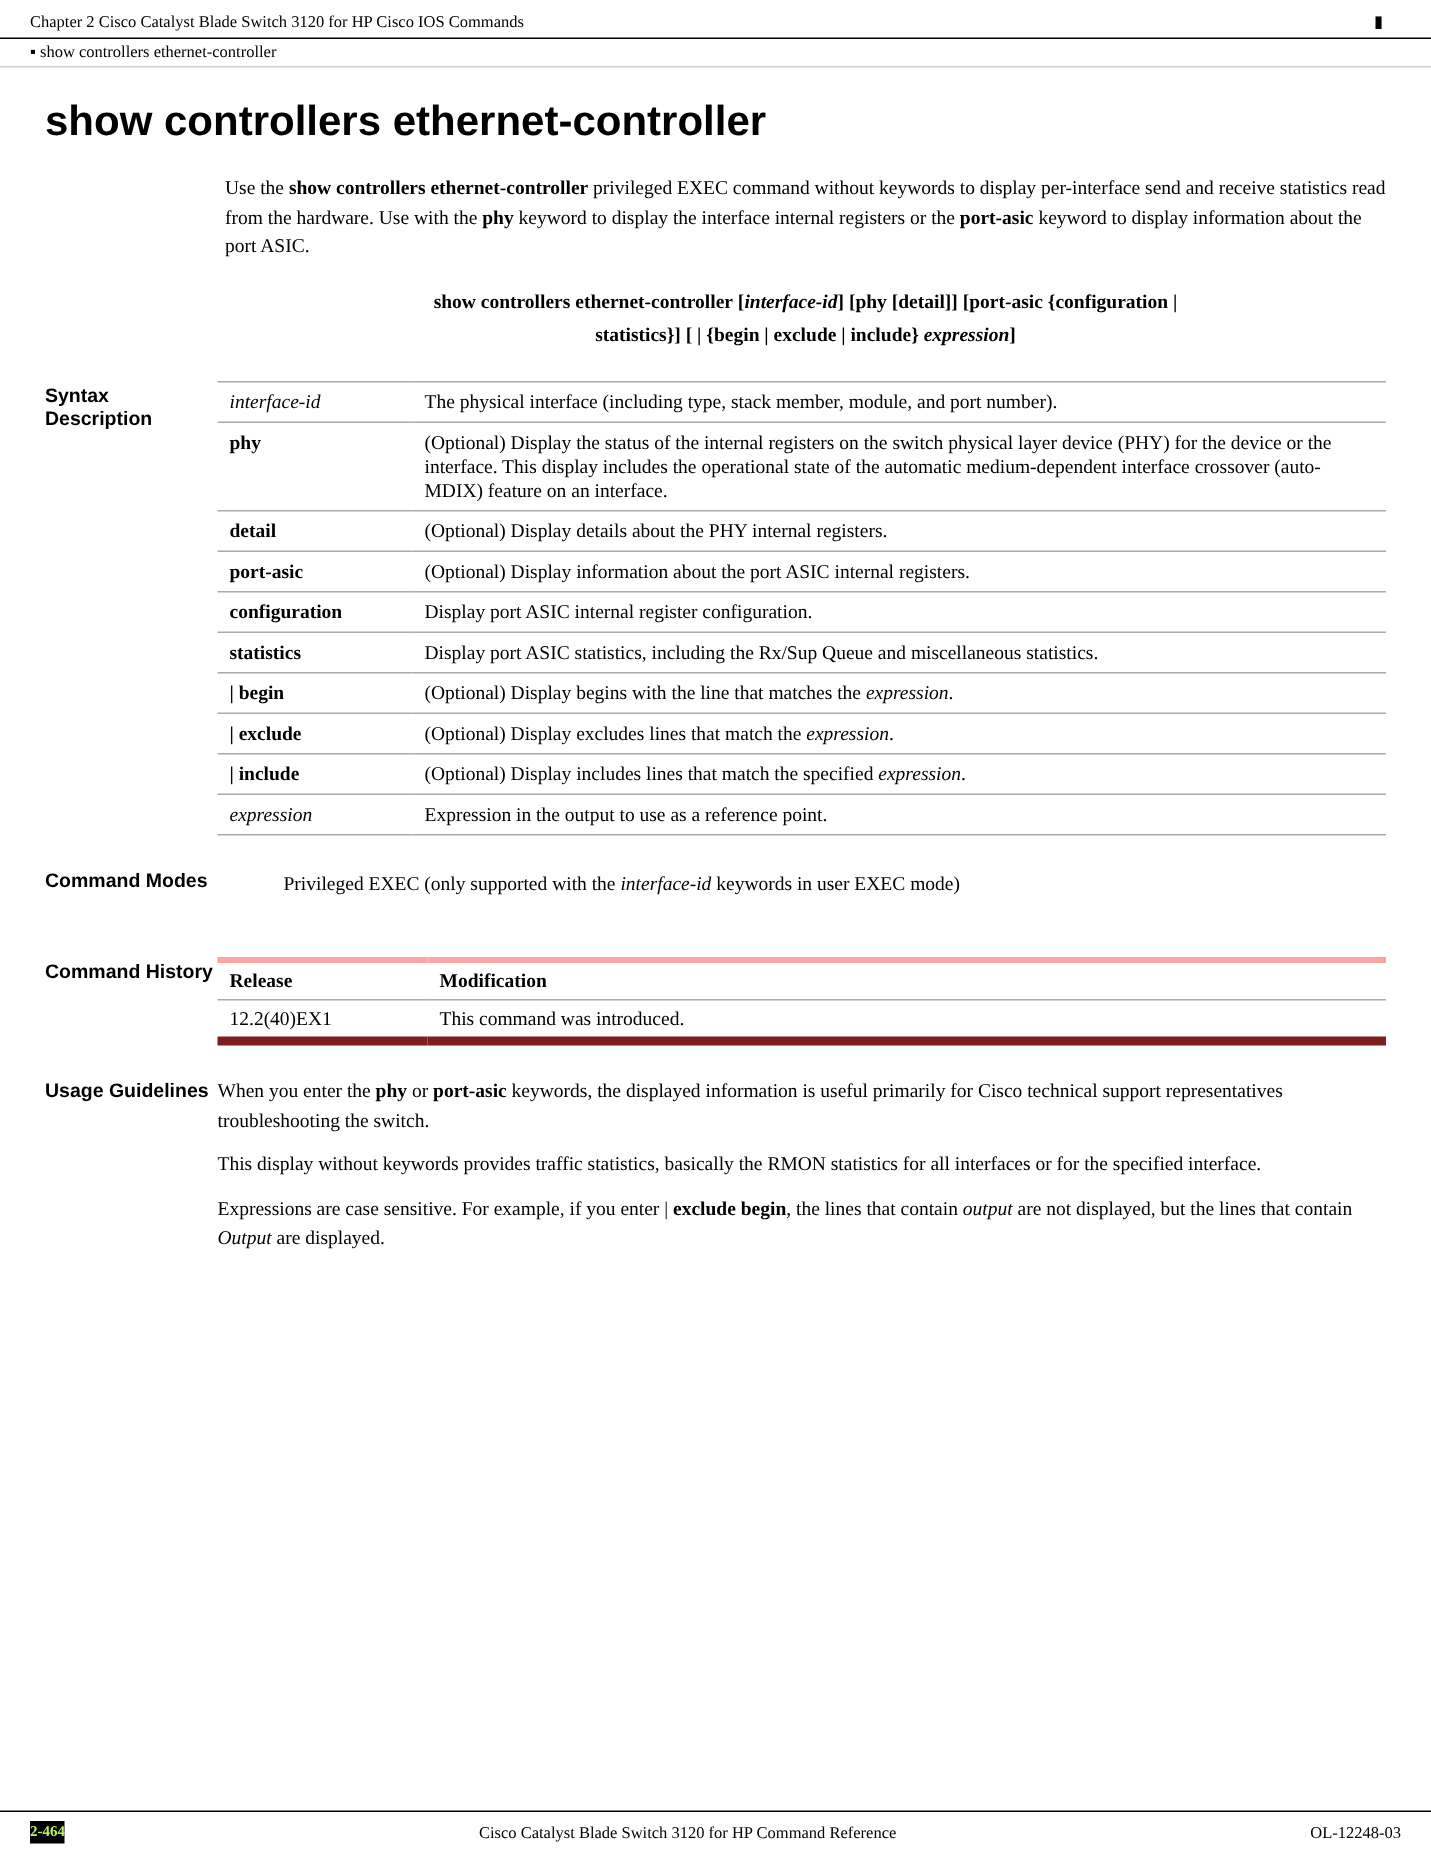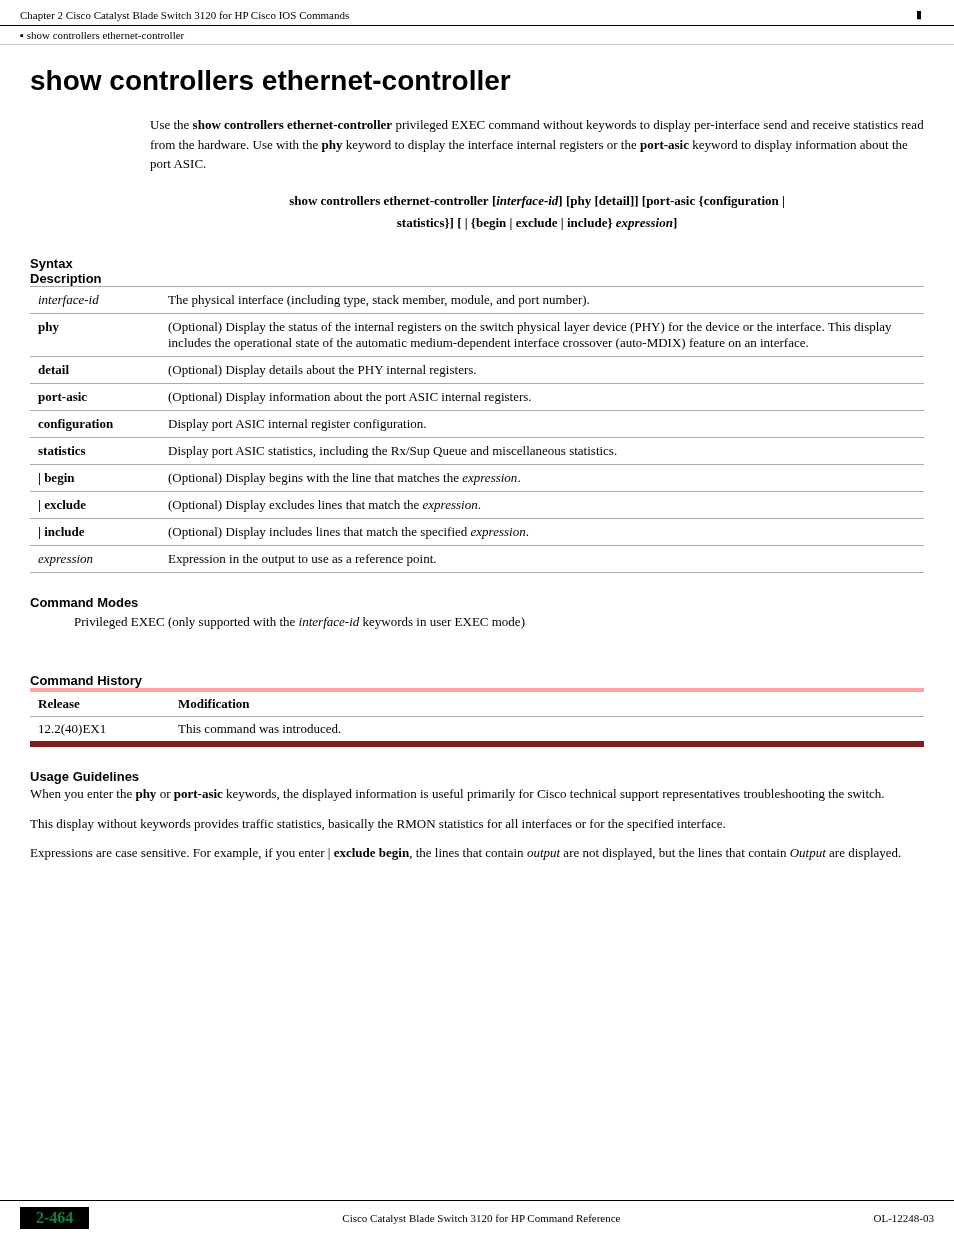--- a/index.html
+++ b/index.html
@@ -121,21 +121,20 @@
     
     .usage-content {
       font-size: 13px;
       line-height: 1.5;
     }
     .usage-content p {
       margin-bottom: 10px;
     }
     .section-gap {
       margin-bottom: 20px;
-      flex-direction: column;
     }
     
     .page-footer {
       position: absolute;
       bottom: 0;
       left: 0;
       right: 0;
       border-top: 1px solid #000;
       display: flex;
       justify-content: space-between;
@@ -143,24 +142,24 @@
       padding: 6px 20px;
       font-size: 11px;
     }
     .page-footer-center {
       flex: 1;
       text-align: center;
       font-size: 11px;
     }
     .page-number {
       font-weight: bold;
-      font-size: 16px;
+      font-size: 10px;
       background: #000;
-      color: #15803d;
-      padding: 2px 16px;
+      color: #bef264;
+      padding: 2px 0;
     }
   </style>
 </head>
 <body>
 
 <div class="page-header">
   <span>Chapter 2 Cisco Catalyst Blade Switch 3120 for HP Cisco IOS Commands</span>
   <span>▮</span>
 </div>
 <div class="breadcrumb-bar">

